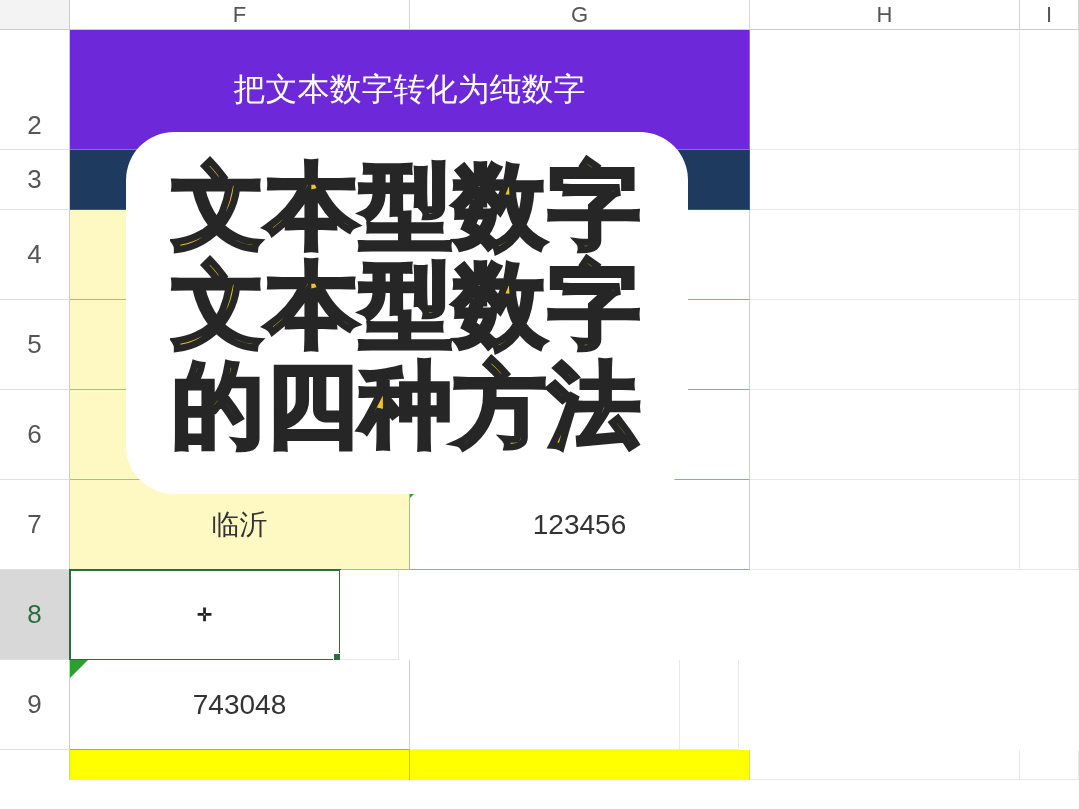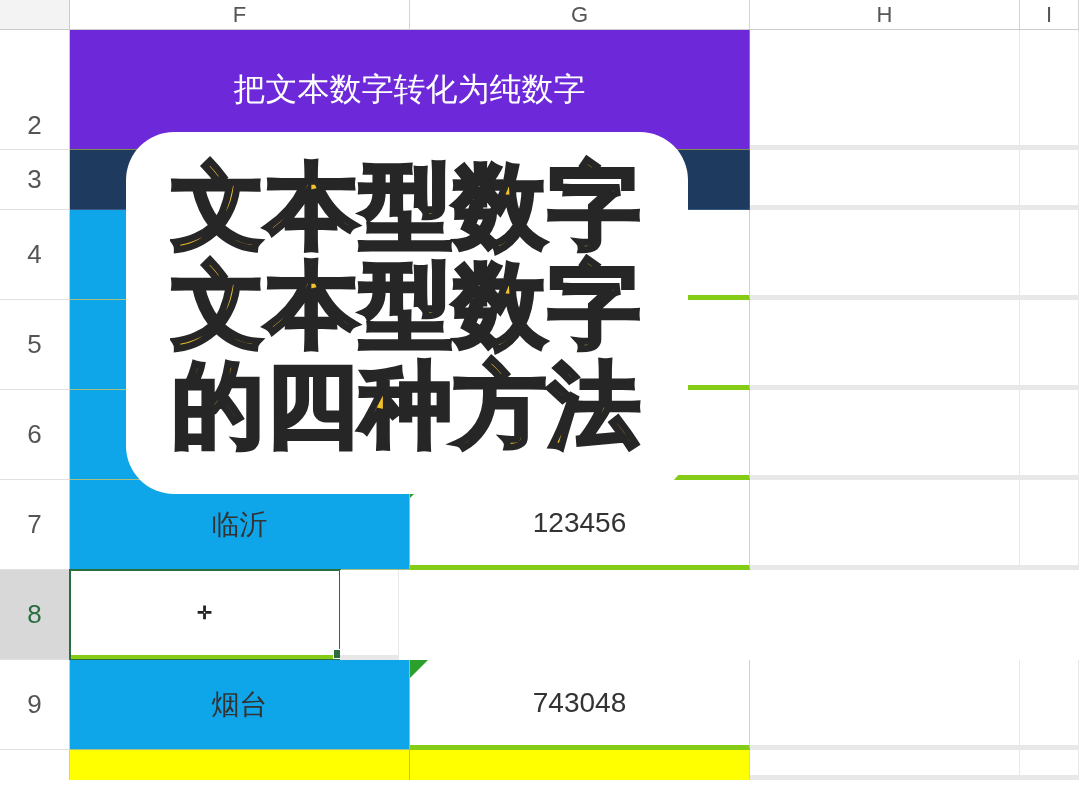--- a/index.html
+++ b/index.html
@@ -60,21 +60,21 @@
 .row-header.selected {
   background: #d8d8d8;
   color: #2a6e3f;
 }
 .cell {
   display: flex;
   align-items: center;
   justify-content: center;
   font-size: 28px;
   border-right: 1px solid #d0d0d0;
-  border-bottom: 5px solid #84cc16;
+  border-bottom: 1px solid #84cc16;
   background: #fff;
   position: relative;
 }
 .cell.no-border { border-color: transparent #e8e8e8 #e8e8e8 transparent; }
 .row-2 { height: 120px; }
 .row-3 { height: 60px; }
 .row-std { height: 90px; }
 
 .title-merged {
   background: #6d28d9;
@@ -84,21 +84,21 @@
   border-bottom: 1px solid #7d8f4f;
   width: 680px;
 }
 .row3-merged {
   background: #1f3a5f;
   width: 680px;
   border-right: 1px solid #3a5a85;
   border-bottom: 1px solid #3a5a85;
 }
 .city-col {
-  background: #0ea5e9;
+  background: #fef9c3;
   width: 340px;
   border-right: 1px solid #a8bf7f;
   border-bottom: 1px solid #a8bf7f;
   color: #333;
 }
 .value-col {
   width: 340px;
   background: #fff;
   color: #333;
   position: relative;
@@ -249,21 +249,20 @@
     <div class="row row-std">
       <div class="row-header selected">8</div>
       <div class="cell blank-col selected-cell">
         <span class="cursor-plus">✛</span>
       </div>
       <div class="cell blank-col-i no-border"></div>
     </div>
 
     <div class="row row-std">
       <div class="row-header">9</div>
-      <div class="cell city-col">烟台</div>
       <div class="cell value-col green-tri">743048</div>
       <div class="cell blank-col no-border"></div>
       <div class="cell blank-col-i no-border"></div>
     </div>
 
     <div class="row row-10">
       <div class="row-header" style="border-bottom:none;"></div>
       <div class="cell city-col" style="background:#ffff00;"></div>
       <div class="cell value-col" style="background:#ffff00;"></div>
       <div class="cell blank-col no-border"></div>

